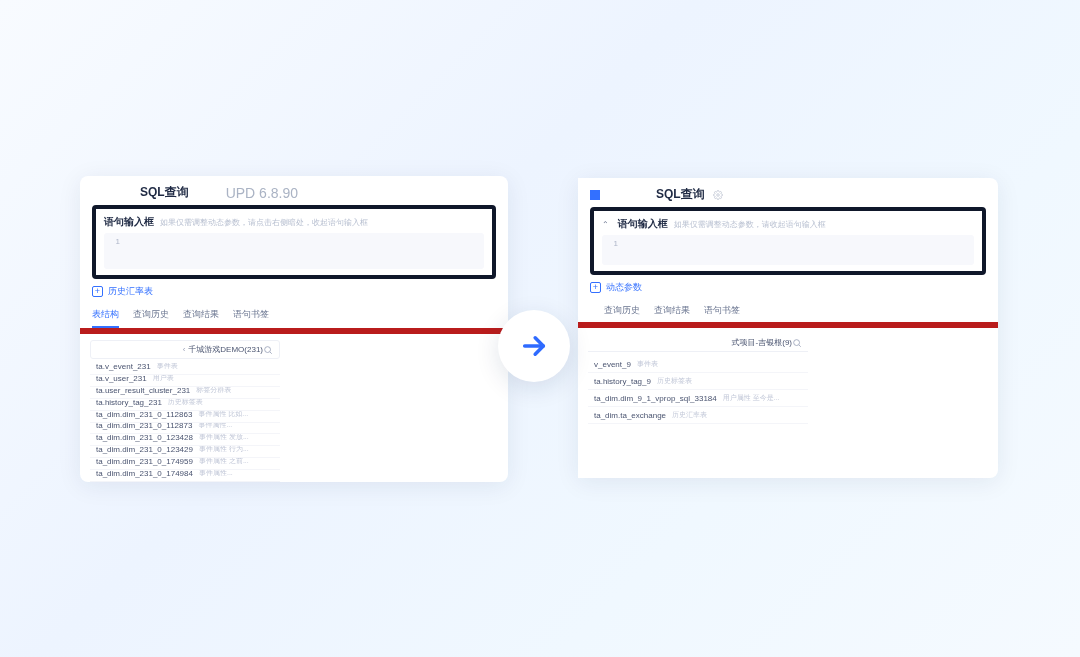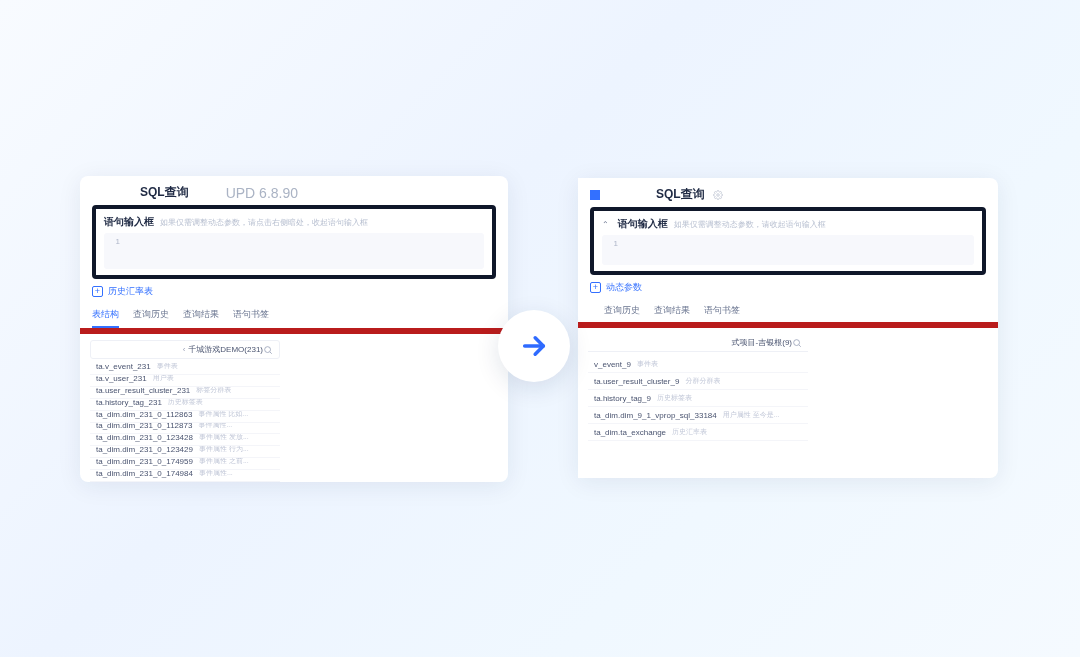--- a/index.html
+++ b/index.html
@@ -221,24 +221,20 @@
             <circle cx="11" cy="11" r="7"></circle>
             <line x1="21" y1="21" x2="16.65" y2="16.65"></line>
           </svg>
       </div>
       <div class="items">
         <div class="item">
             <span>v_event_9</span>
             <span class="item-desc">事件表</span>
           </div>
         <div class="item">
-            <span>ta.user_result_cluster_9</span>
-            <span class="item-desc">分群分群表</span>
-          </div>
-        <div class="item">
             <span>ta.history_tag_9</span>
             <span class="item-desc">历史标签表</span>
           </div>
         <div class="item">
             <span>ta_dim.dim_9_1_vprop_sql_33184</span>
             <span class="item-desc">用户属性 至今是...</span>
           </div>
         <div class="item">
             <span>ta_dim.ta_exchange</span>
             <span class="item-desc">历史汇率表</span>

